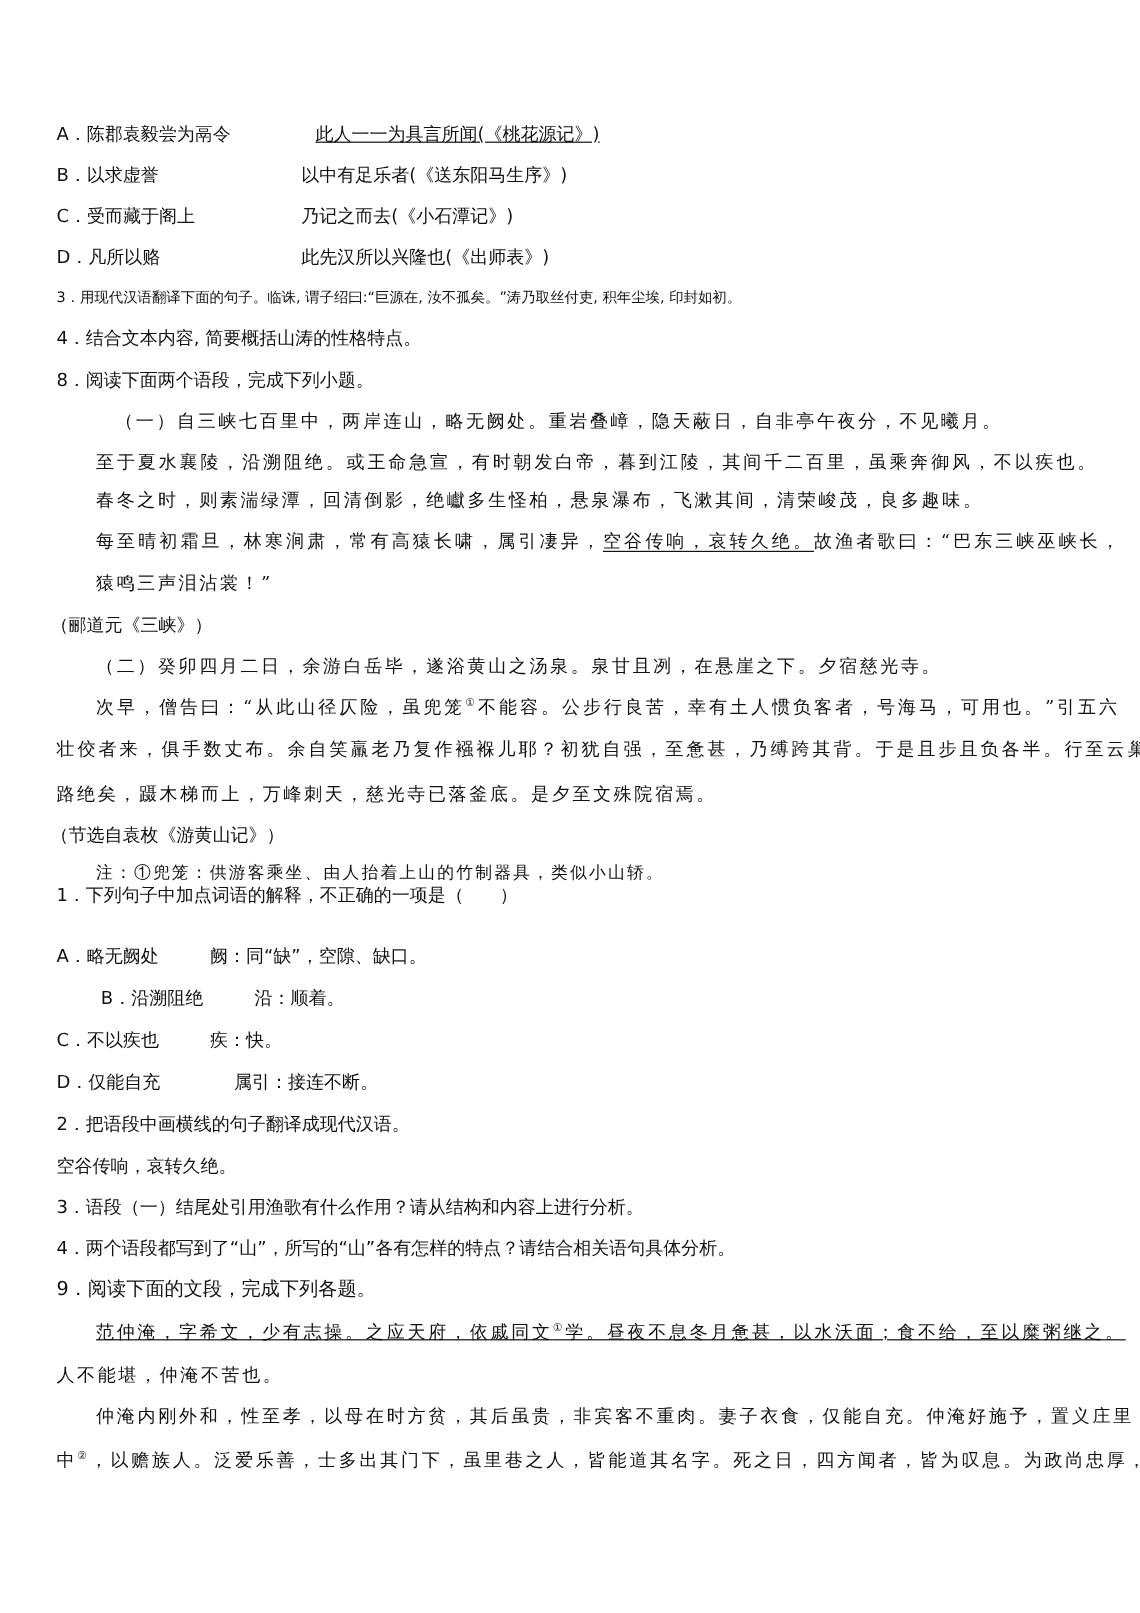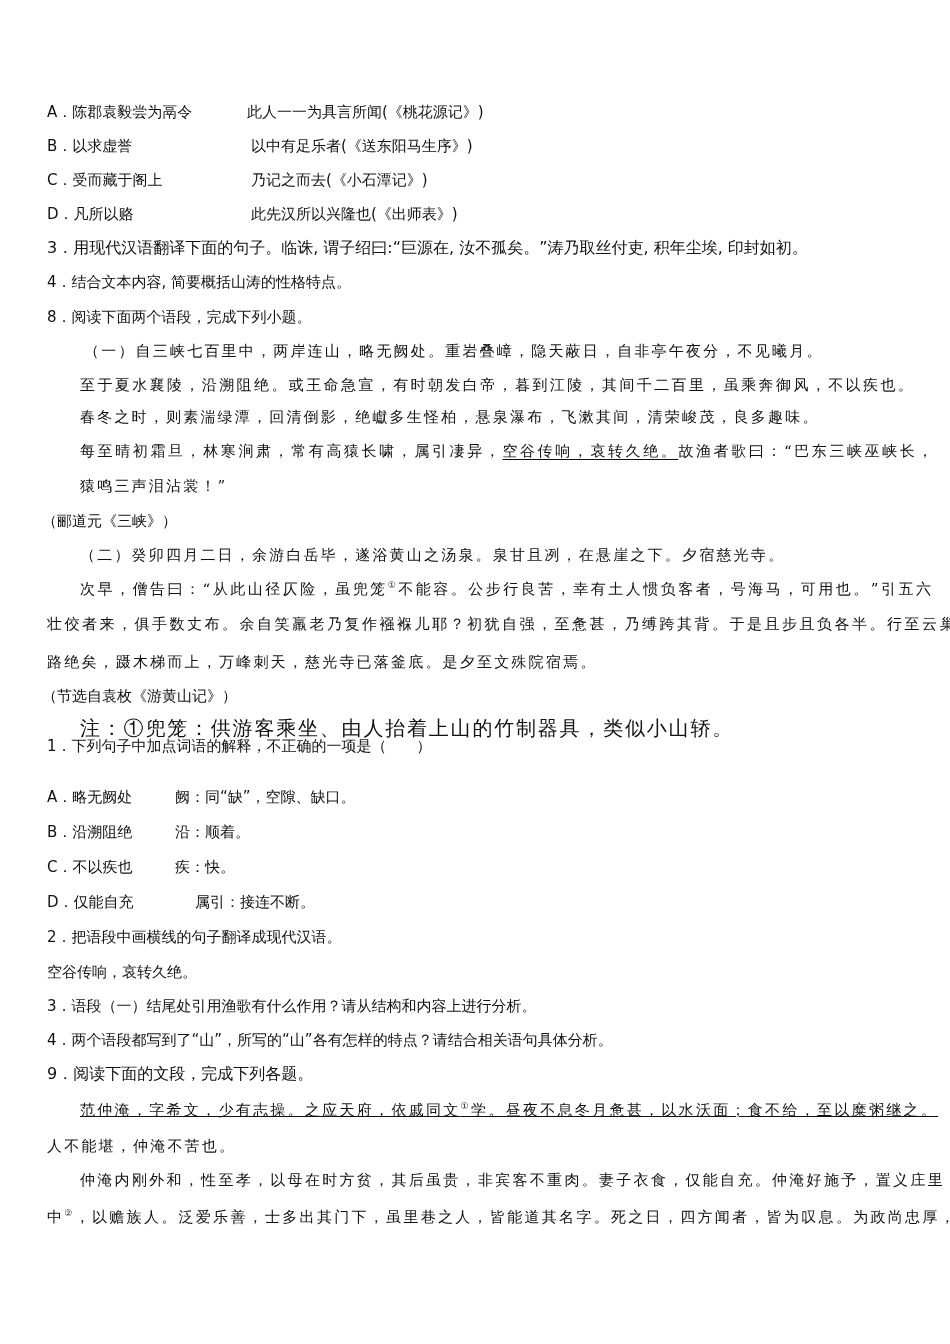--- a/index.html
+++ b/index.html
@@ -12,64 +12,64 @@
   .opt-right2 { position: absolute; left: 175px; }
   .u { text-decoration: underline; text-underline-offset: 3px; }
   sup { font-size: 9px; vertical-align: 6px; line-height: 0; }
   .big { font-size: 16px; }
 </style>
 </head>
 <body>
 
 <div class="line sans" style="top:102px;">
   <span>A．</span><span>陈郡袁毅尝为鬲令</span>
-  <span class="opt-right" style="left:200px;">此人一一为具言所闻(《桃花源记》)</span>
+  <span class="opt-right" style="left:216px;text-decoration:underline;">此人一一为具言所闻(《桃花源记》)</span>
 </div>
 <div class="line sans" style="top:136px;">
   <span>B．</span><span>以求虚誉</span>
   <span class="opt-right" style="left:204px;">以中有足乐者(《送东阳马生序》)</span>
 </div>
 <div class="line sans" style="top:170px;">
   <span>C．</span><span>受而藏于阁上</span>
   <span class="opt-right" style="left:204px;">乃记之而去(《小石潭记》)</span>
 </div>
 <div class="line sans" style="top:204px;">
   <span>D．</span><span>凡所以赂</span>
   <span class="opt-right" style="left:204px;">此先汉所以兴隆也(《出师表》)</span>
 </div>
 
-<div class="line sans" style="top:238px; font-size:16px;">3．用现代汉语翻译下面的句子。临诛, 谓子绍曰:“巨源在, 汝不孤矣。”涛乃取丝付吏, 积年尘埃, 印封如初。</div>
+<div class="line sans" style="top:238px; font-size:12px;">3．用现代汉语翻译下面的句子。临诛, 谓子绍曰:“巨源在, 汝不孤矣。”涛乃取丝付吏, 积年尘埃, 印封如初。</div>
 <div class="line sans" style="top:272px;">4．结合文本内容, 简要概括山涛的性格特点。</div>
 
 <div class="line sans" style="top:307px;">8．阅读下面两个语段，完成下列小题。</div>
 
-<div class="line kai" style="top:341px; left:84px;">（一）自三峡七百里中，两岸连山，略无阙处。重岩叠嶂，隐天蔽日，自非亭午夜分，不见曦月。</div>
+<div class="line kai" style="top:341px; left:96px;">（一）自三峡七百里中，两岸连山，略无阙处。重岩叠嶂，隐天蔽日，自非亭午夜分，不见曦月。</div>
 <div class="line kai" style="top:375px; left:80px; letter-spacing:2.4px;">至于夏水襄陵，沿溯阻绝。或王命急宣，有时朝发白帝，暮到江陵，其间千二百里，虽乘奔御风，不以疾也。</div>
 <div class="line kai" style="top:407px; left:80px;text-align:center;">春冬之时，则素湍绿潭，回清倒影，绝巘多生怪柏，悬泉瀑布，飞漱其间，清荣峻茂，良多趣味。</div>
 <div class="line kai" style="top:441px; left:80px; letter-spacing:2.6px;">
   <span>每至晴初霜旦，林寒涧肃，常有高猿长啸，属引凄异，</span><span class="u">空谷传响，哀转久绝。</span><span>故渔者歌曰：“巴东三峡巫峡长，</span>
 </div>
 <div class="line kai" style="top:476px;margin-left:33px;">猿鸣三声泪沾裳！”</div>
 <div class="line sans" style="top:511px; left:42px;">（郦道元《三峡》）</div>
 
 <div class="line kai" style="top:545px; left:80px;">（二）癸卯四月二日，余游白岳毕，遂浴黄山之汤泉。泉甘且冽，在悬崖之下。夕宿慈光寺。</div>
 <div class="line kai" style="top:579px; left:80px; letter-spacing:2.5px;">
   <span>次早，僧告曰：“从此山径仄险，虽兜笼</span><sup>①</sup><span>不能容。公步行良苦，幸有土人惯负客者，号海马，可用也。”引五六</span>
 </div>
 <div class="line kai" style="top:614px; letter-spacing:2.5px;">壮佼者来，俱手数丈布。余自笑羸老乃复作襁褓儿耶？初犹自强，至惫甚，乃缚跨其背。于是且步且负各半。行至云巢，</div>
 <div class="line kai" style="top:652px;">路绝矣，蹑木梯而上，万峰刺天，慈光寺已落釜底。是夕至文殊院宿焉。</div>
 <div class="line sans" style="top:686px; left:42px;">（节选自袁枚《游黄山记》）</div>
-<div class="line kai" style="top:718px; left:80px; font-size:20px; letter-spacing:1.8px;">注：①兜笼：供游客乘坐、由人抬着上山的竹制器具，类似小山轿。</div>
+<div class="line kai" style="top:718px; left:80px; font-size:14px; letter-spacing:1.8px;">注：①兜笼：供游客乘坐、由人抬着上山的竹制器具，类似小山轿。</div>
 
 <div class="line sans" style="top:736px;">1．下列句子中加点词语的解释，不正确的一项是（　　）</div>
 <div class="line sans" style="top:787px;">
   <span>A．</span><span>略无阙处</span>
   <span class="opt-right2" style="left:128px;">阙：同“缺”，空隙、缺口。</span>
 </div>
-<div class="line sans" style="top:822px;">
+<div class="line sans" style="top:822px;margin-left:37px;">
   <span>B．</span><span>沿溯阻绝</span>
   <span class="opt-right2" style="left:128px;">沿：顺着。</span>
 </div>
 <div class="line sans" style="top:857px;">
   <span>C．</span><span>不以疾也</span>
   <span class="opt-right2" style="left:128px;">疾：快。</span>
 </div>
 <div class="line sans" style="top:892px;">
   <span>D．</span><span>仅能自充</span>
   <span class="opt-right2" style="left:128px;margin-left:20px;">属引：接连不断。</span>

